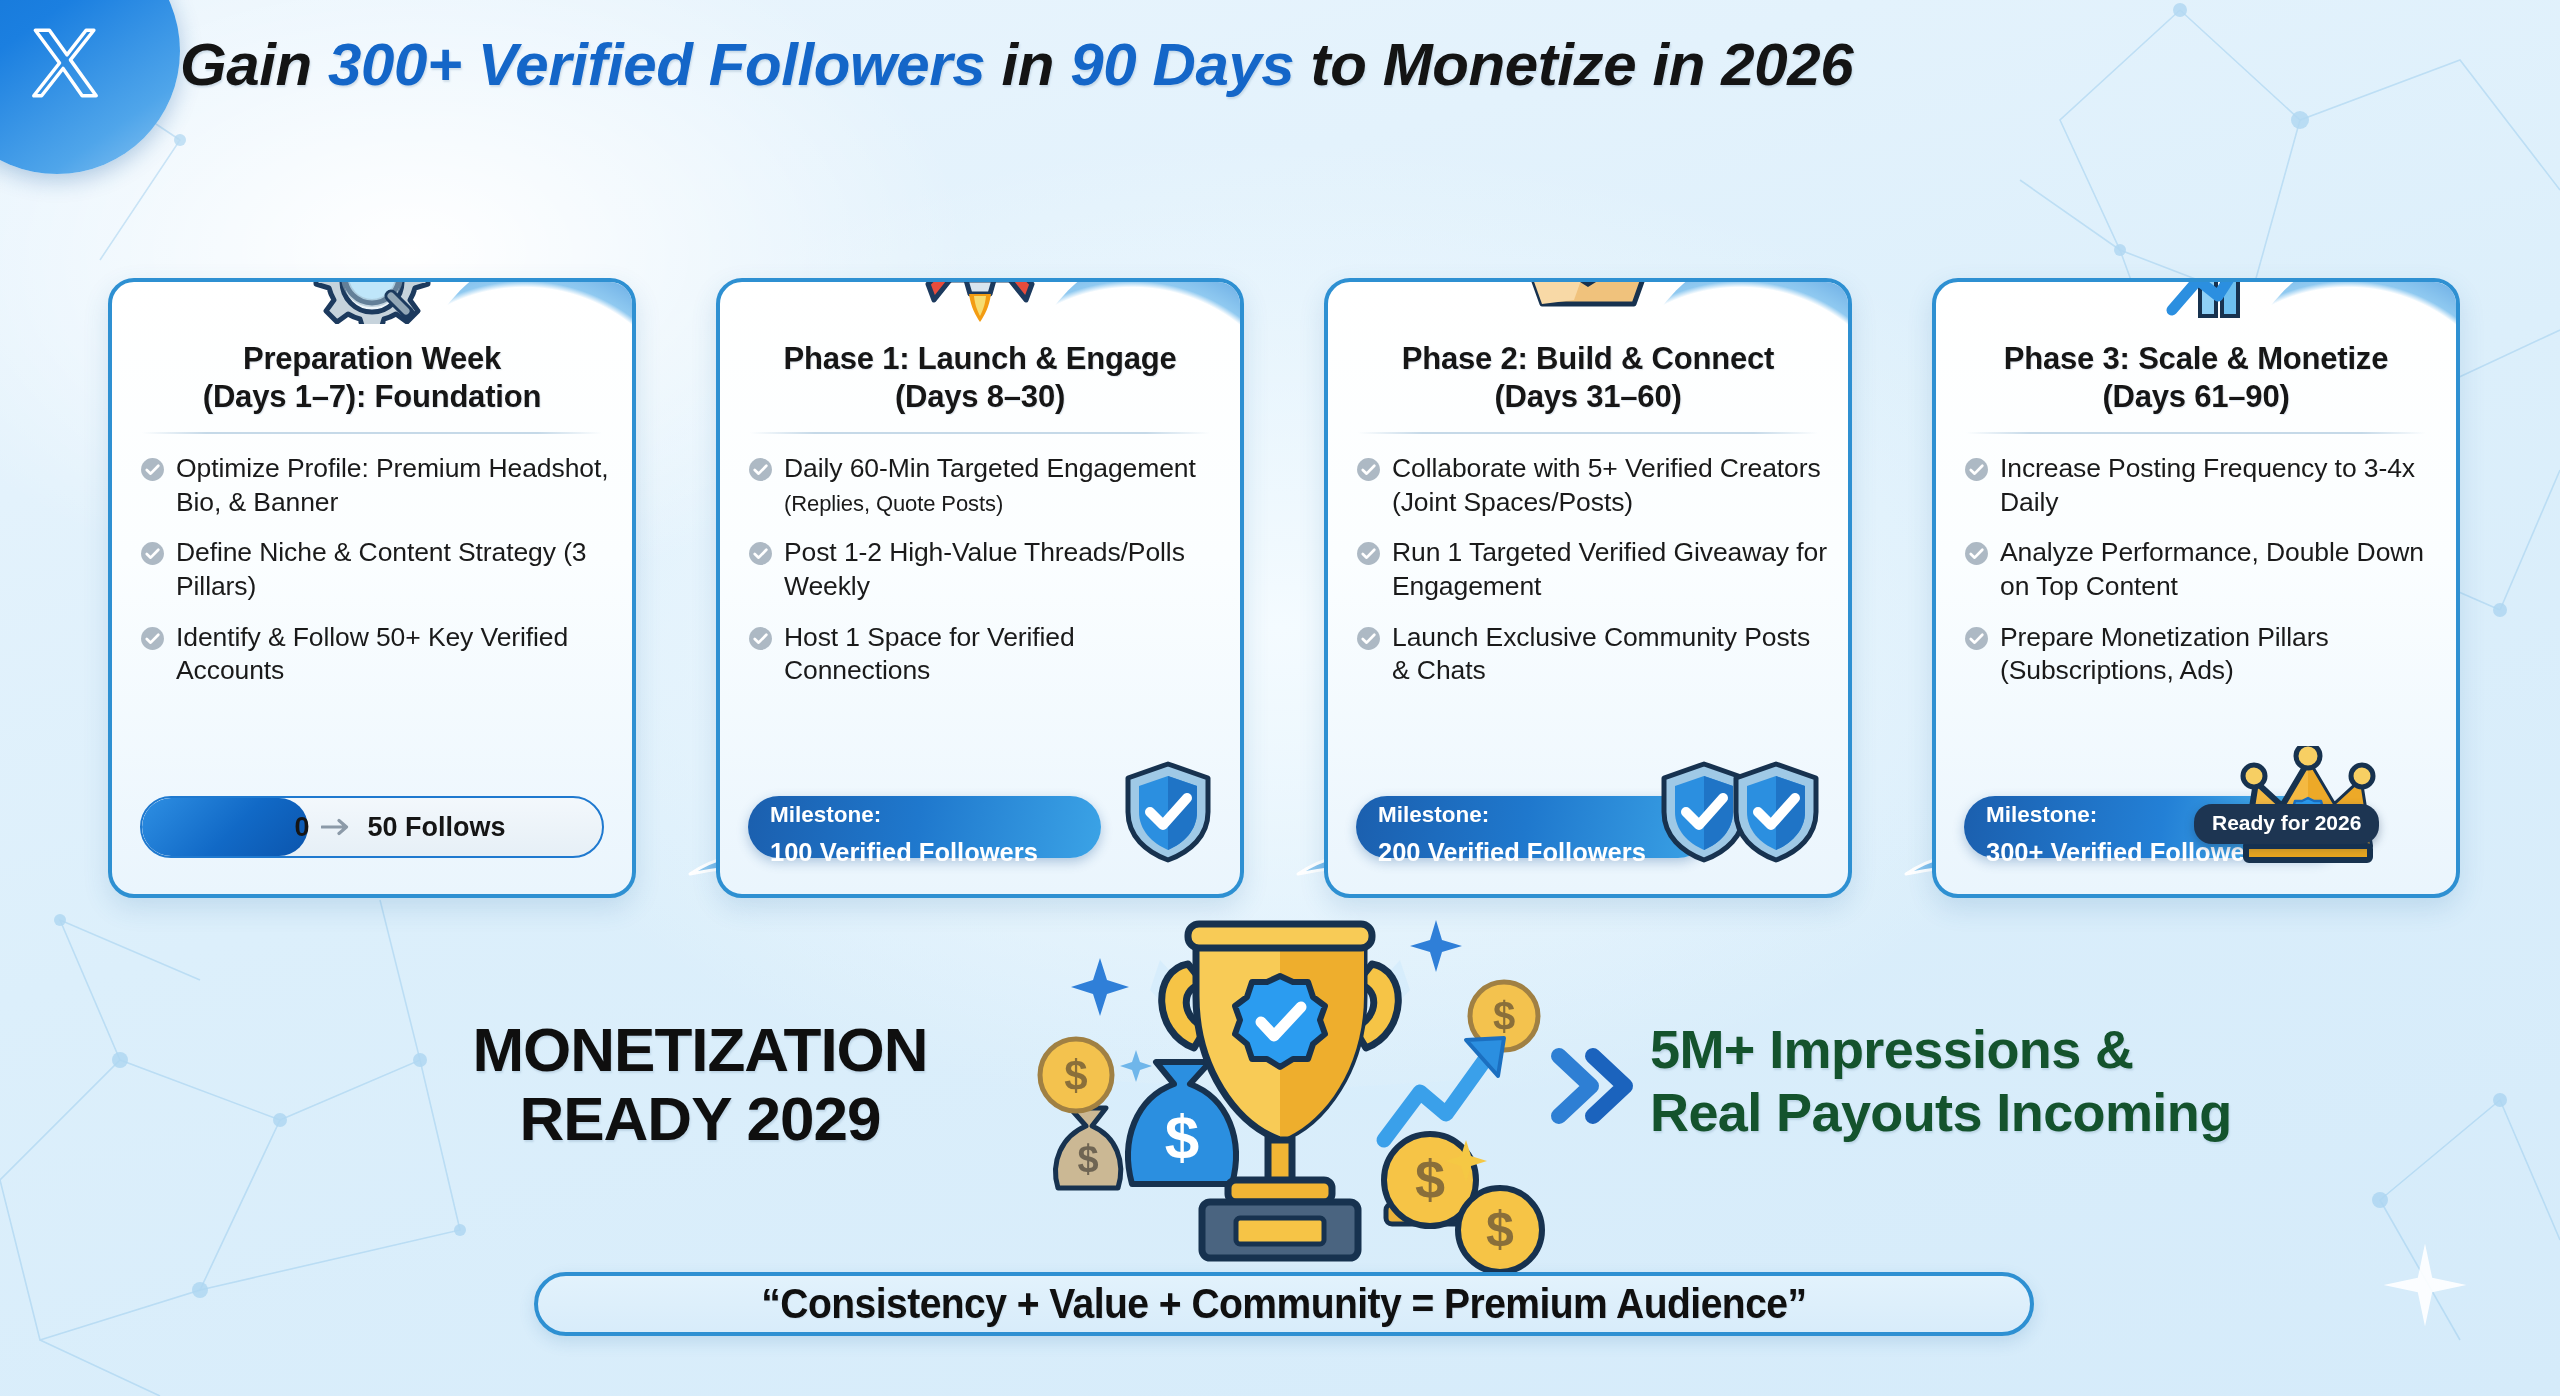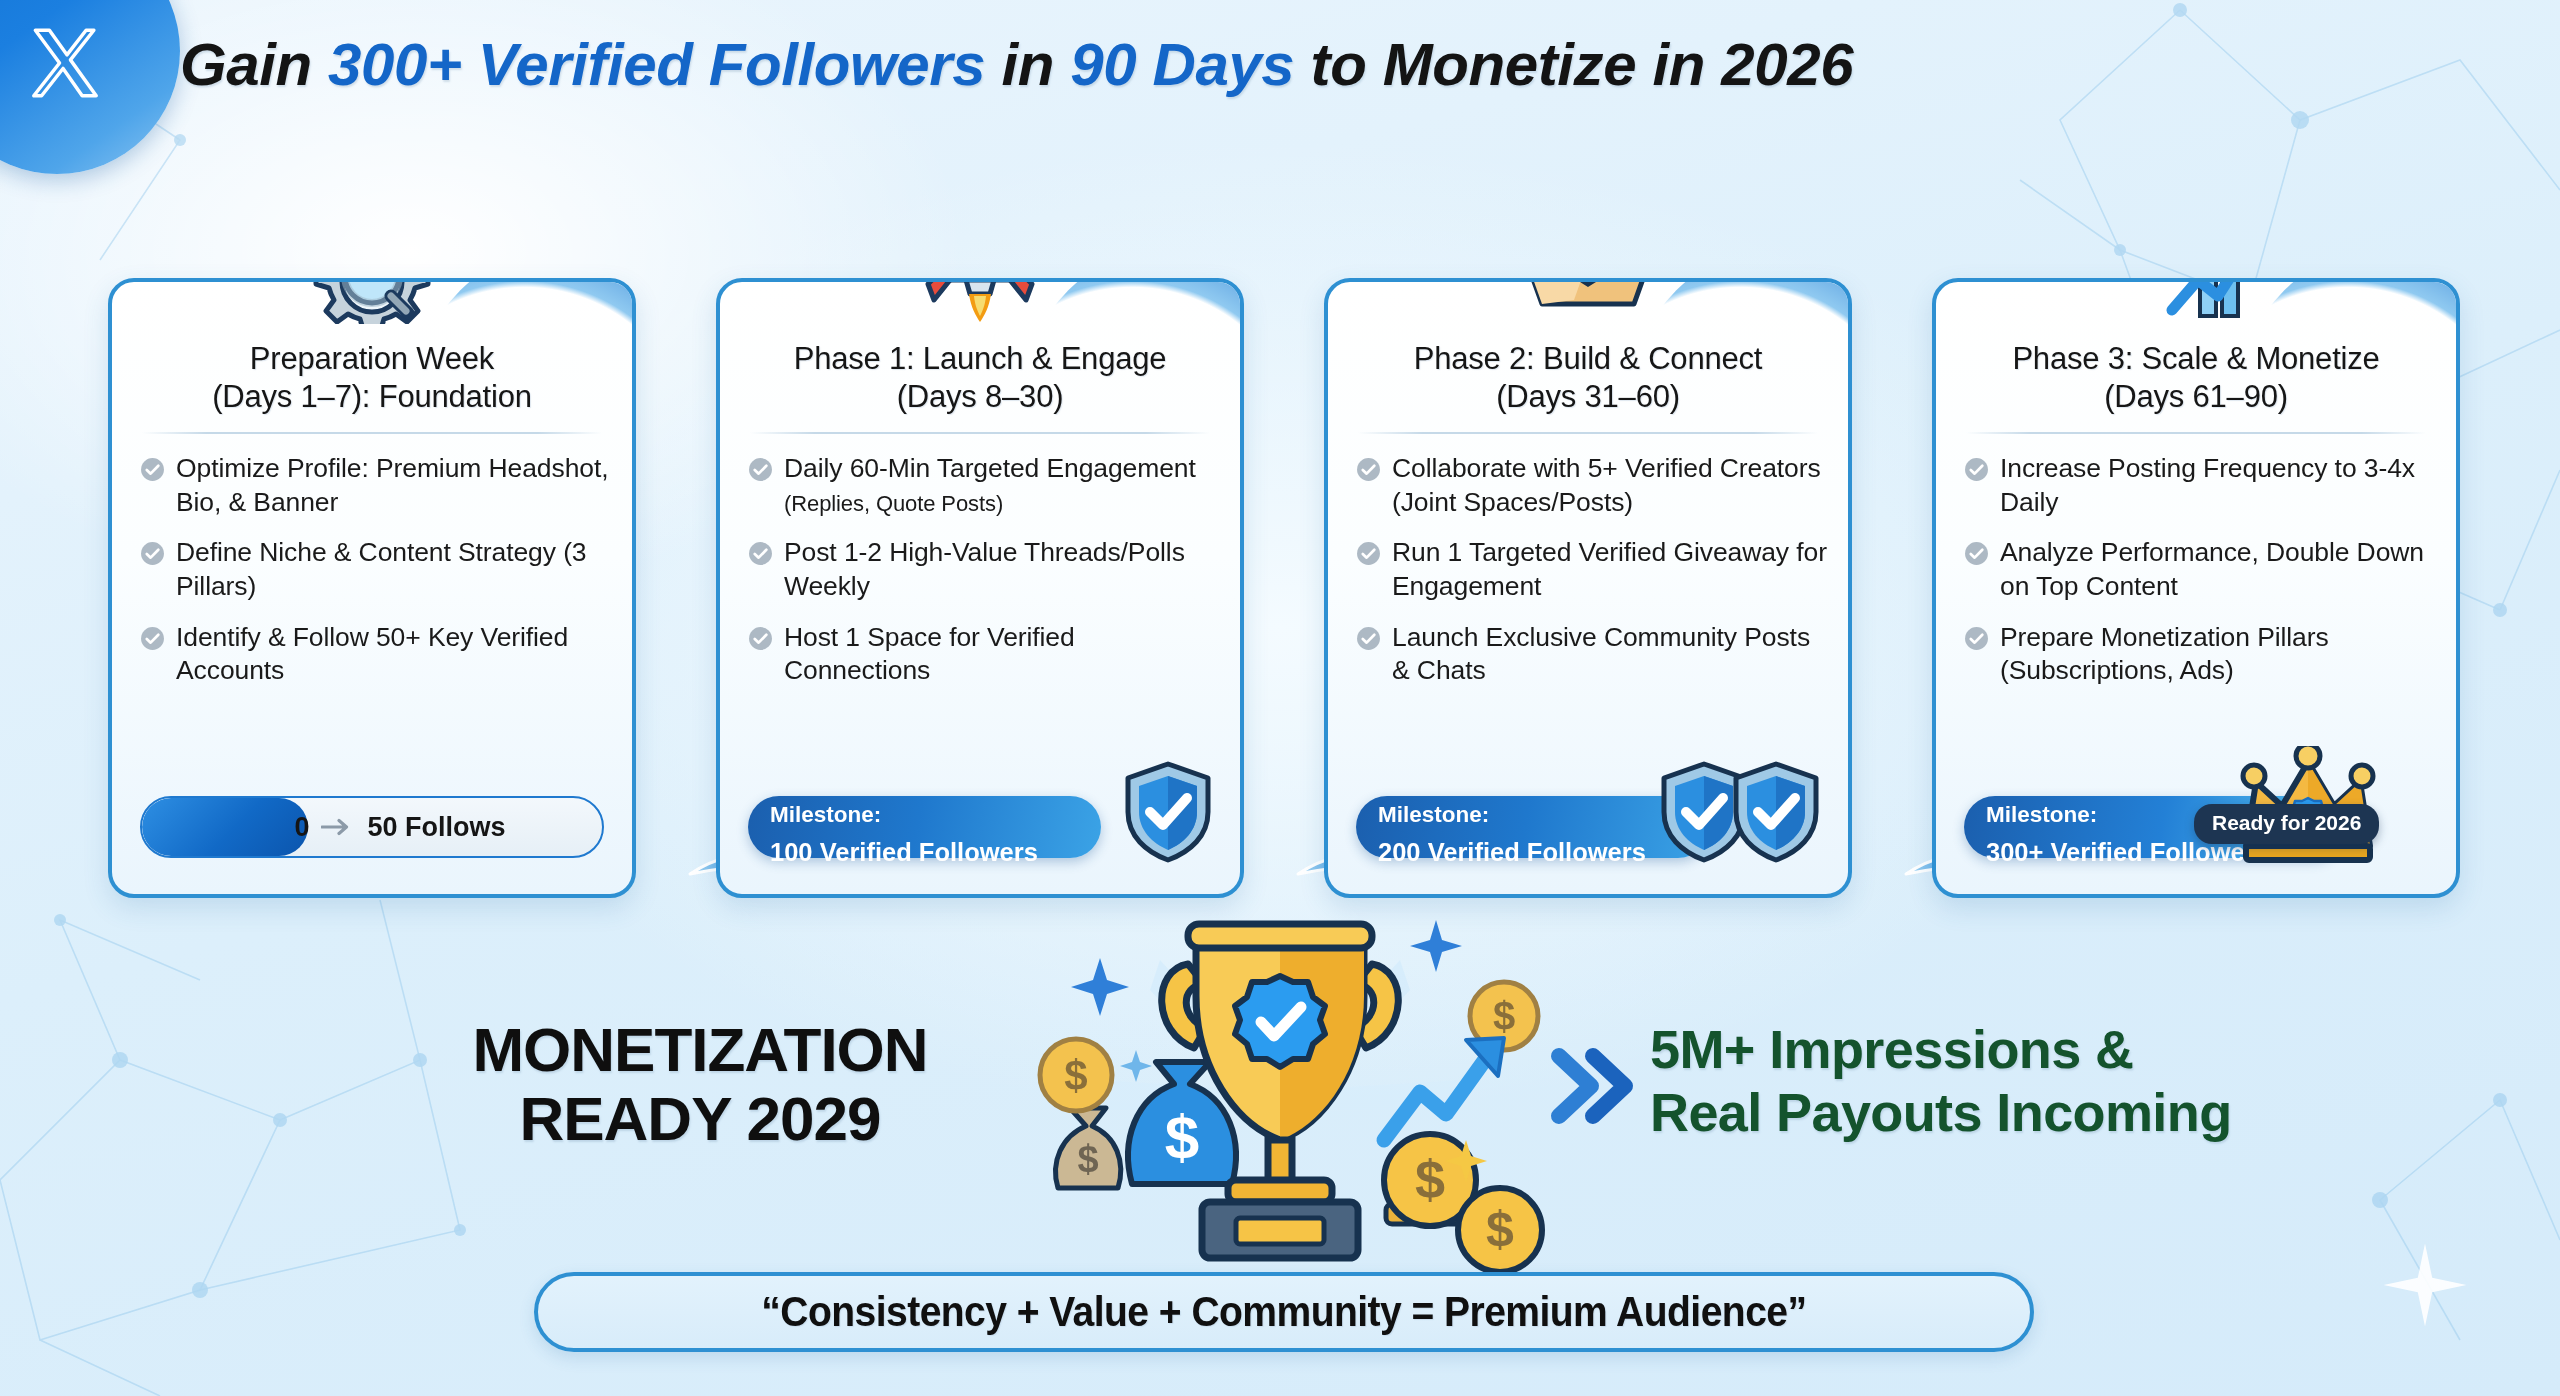--- a/index.html
+++ b/index.html
@@ -67,21 +67,21 @@
     opacity: .85; pointer-events: none;
   }
 
   .card-icon {
     position: absolute; left: 50%; top: -88px; transform: translateX(-50%);
     width: 184px; height: 130px;
   }
 
   .card-title {
     position: absolute; left: 22px; right: 22px; top: 58px;
-    text-align: center; font-size: 31px; font-weight: normal;
+    text-align: center; font-size: 31px; font-weight: bold;
     line-height: 1.22; color: #161616; letter-spacing: -0.2px;
     text-shadow: 1px 1px 1px rgba(130,160,190,.25);
   }
   .card-rule {
     position: absolute; left: 30px; right: 30px; top: 150px;
     height: 2px; background: linear-gradient(90deg, rgba(180,205,225,0) 0%, #c5d9e8 14%, #c5d9e8 86%, rgba(180,205,225,0) 100%);
   }
 
   .bullets { position: absolute; left: 28px; right: 20px; top: 170px; }
   .bullet { display: flex; align-items: flex-start; margin-bottom: 17px; }
@@ -150,21 +150,21 @@
   #trophy-art { position: absolute; left: 1000px; top: 900px; width: 560px; height: 380px; }
   #chev { position: absolute; left: 1545px; top: 1040px; width: 92px; height: 92px; }
   #impressions {
     position: absolute; left: 1650px; top: 1018px; width: 830px;
     font-size: 54px; font-weight: bold; line-height: 1.17; color: #14532d;
     letter-spacing: -0.6px;
     text-shadow: 1px 2px 2px rgba(120,150,180,.28);
   }
 
   #quote-bar {
-    position: absolute; left: 534px; top: 1272px; width: 1500px; height: 80px;
+    position: absolute; left: 534px; top: 1272px; width: 1500px; height: 64px;
     border: 4px solid #2e90d2; border-radius: 42px;
     background: linear-gradient(180deg,#e2f2fc 0%, #d8ecfa 100%);
     box-shadow: 0 6px 16px rgba(46,110,170,.16);
     display: flex; align-items: center; justify-content: center;
   }
   #quote-text {
     font-size: 42px; font-weight: bold; color: #101010; letter-spacing: -0.6px;
     text-shadow: 1px 1px 1px rgba(130,160,190,.22);
     transform: scaleX(0.93);
   }

